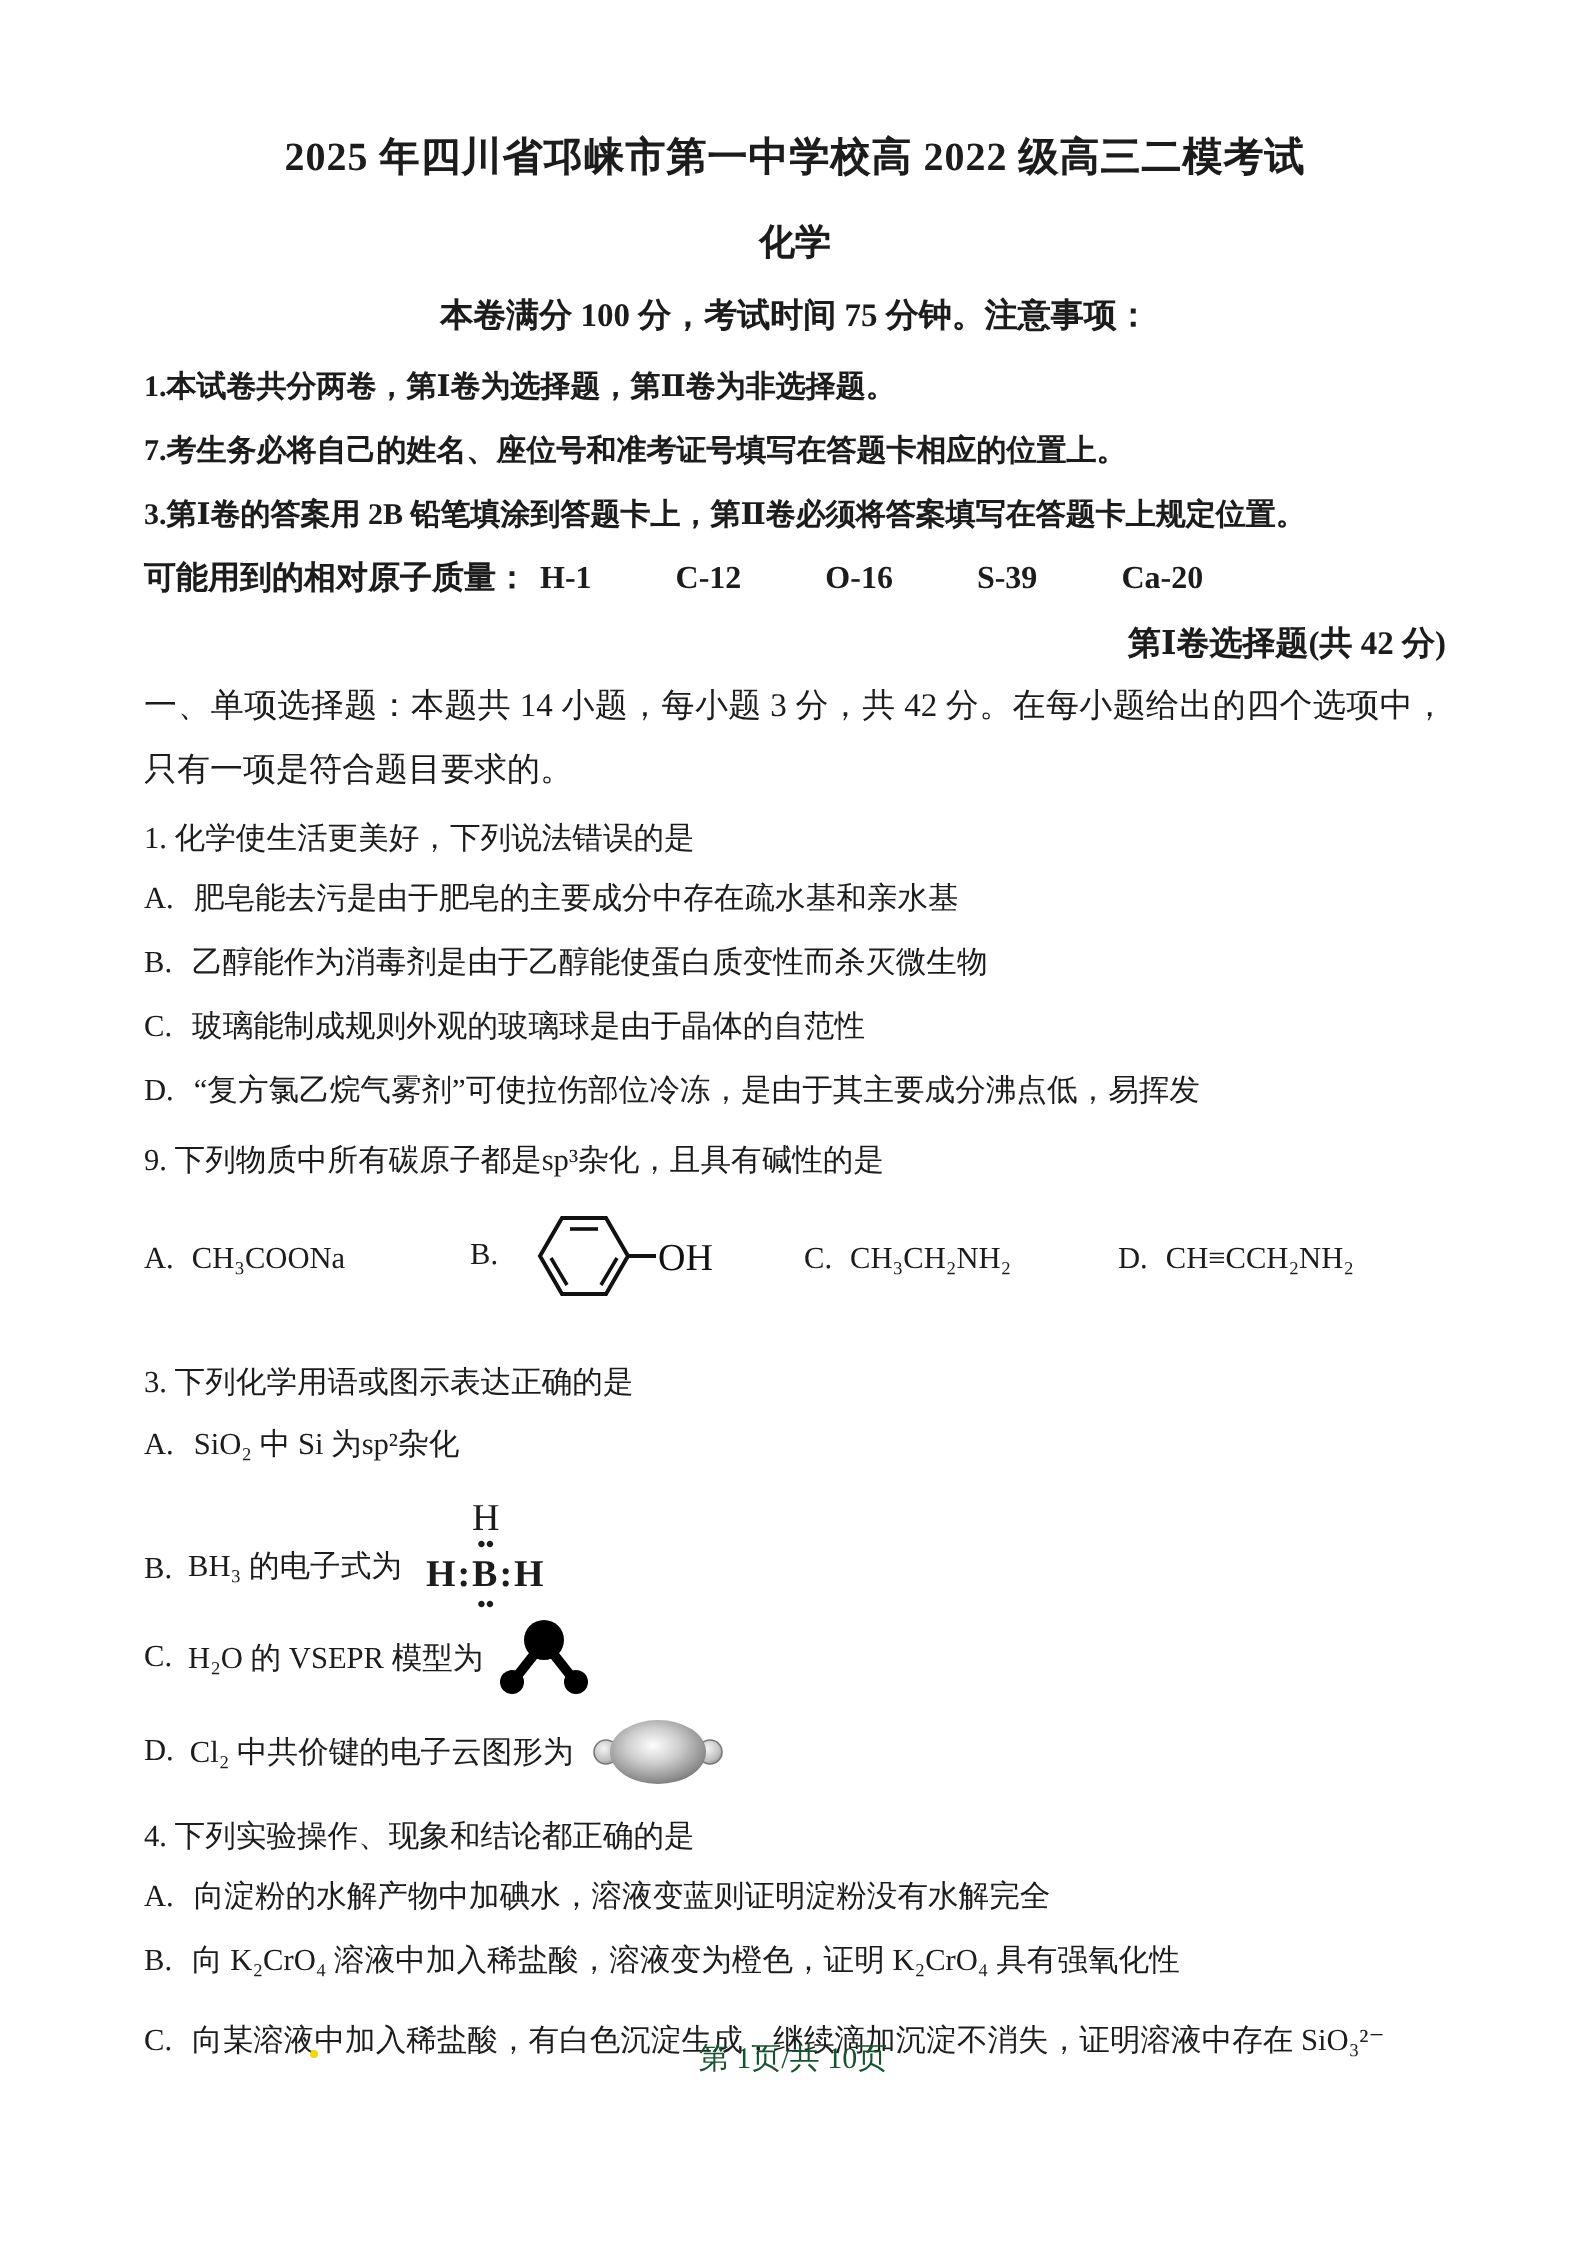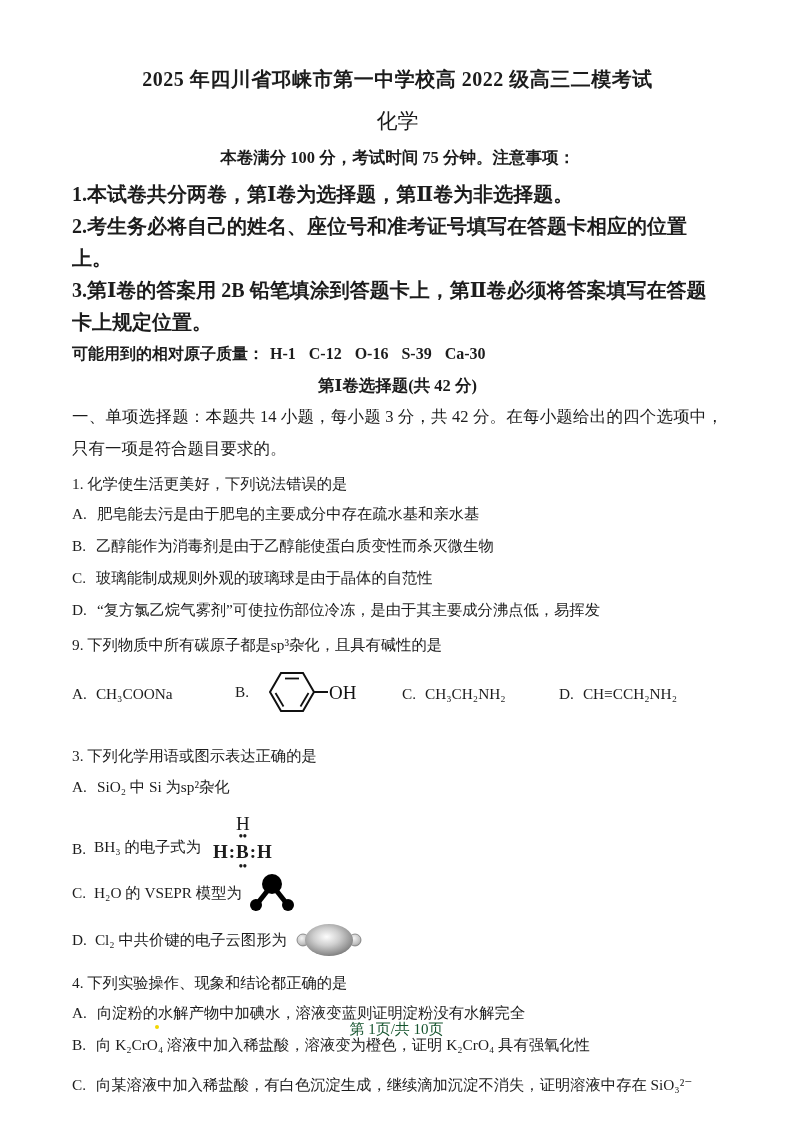--- a/index.html
+++ b/index.html
@@ -9,28 +9,28 @@
     margin:0 auto;
     background:#ffffff;
     box-sizing:border-box;
     padding:64px 70px 0 72px;
     font-family:"Liberation Serif","DejaVu Serif",serif;
     color:#1c1c1c;
     overflow:hidden;
   }
   .center{text-align:center;}
   .exam-title{font-size:20px;font-weight:700;line-height:30px;margin:0;letter-spacing:.5px;}
-  .exam-subject{font-size:21px;font-weight:400;line-height:26px;margin:14px 0 0 0;}
+  .exam-subject{font-size:18px;font-weight:700;line-height:26px;margin:14px 0 0 0;}
   .exam-info{font-size:16.5px;font-weight:700;line-height:24px;margin:12px 0 0 0;}
   .notices{margin-top:8px;}
-  .notice{font-size:20px;font-weight:700;line-height:32px;margin:0;}
+  .notice{font-size:15px;font-weight:700;line-height:32px;margin:0;}
   .masses{font-size:16px;font-weight:700;line-height:32px;margin:0;}
-  .mass{display:inline-block;margin-left:13px;}
+  .mass{display:inline-block;margin-left:42px;}
   .mass.first{margin-left:6px;}
-  .section-title{font-size:16.5px;font-weight:700;line-height:31px;margin:0;}
+  .section-title{font-size:16.5px;font-weight:700;line-height:31px;margin:0;text-align:right;}
   .section-instruction{font-size:16.5px;font-weight:400;line-height:32px;margin:0;text-align:justify;}
   .stem{font-size:15.3px;line-height:29px;margin:4px 0 0 0;}
   .opt{display:flex;gap:10px;font-size:15.3px;line-height:32px;margin:0;}
   .opt-label{flex:none;}
   .opt-text{flex:1;}
   
   .q2-row{position:relative;height:78px;}
   .q2-opt{position:absolute;display:flex;gap:9px;font-size:15.3px;align-items:center;}
   .q2-a{left:0;top:26px;}
   .q2-b{left:163px;top:2px;}
@@ -63,25 +63,25 @@
 <body>
 
 <div class="page">
 
   <h1 class="exam-title center">2025 年四川省邛崃市第一中学校高 2022 级高三二模考试</h1>
   <h2 class="exam-subject center">化学</h2>
   <p class="exam-info center">本卷满分 100 分，考试时间 75 分钟。注意事项：</p>
 
   <div class="notices">
     <p class="notice">1.本试卷共分两卷，第Ⅰ卷为选择题，第Ⅱ卷为非选择题。</p>
-    <p class="notice">2.考生务必将自己的姓名、座位号和准考证号填写在答题卡相应的位置上。</p>
+    <p class="notice">7.考生务必将自己的姓名、座位号和准考证号填写在答题卡相应的位置上。</p>
     <p class="notice">3.第Ⅰ卷的答案用 2B 铅笔填涂到答题卡上，第Ⅱ卷必须将答案填写在答题卡上规定位置。</p>
   </div>
 
-  <p class="masses"><span>可能用到的相对原子质量：</span><span class="mass first">H-1</span><span class="mass">C-12</span><span class="mass">O-16</span><span class="mass">S-39</span><span class="mass">Ca-30</span></p>
+  <p class="masses"><span>可能用到的相对原子质量：</span><span class="mass first">H-1</span><span class="mass">C-12</span><span class="mass">O-16</span><span class="mass">S-39</span><span class="mass">Ca-20</span></p>
 
   <p class="section-title center">第Ⅰ卷选择题(共 42 分)</p>
   <p class="section-instruction">一、单项选择题：本题共 14 小题，每小题 3 分，共 42 分。在每小题给出的四个选项中，只有一项是符合题目要求的。</p>
 
   <p class="stem">1. 化学使生活更美好，下列说法错误的是</p>
   <div>
     <p class="opt">
         <span class="opt-label">A.</span>
         <span class="opt-text">肥皂能去污是由于肥皂的主要成分中存在疏水基和亲水基</span>
       </p>

